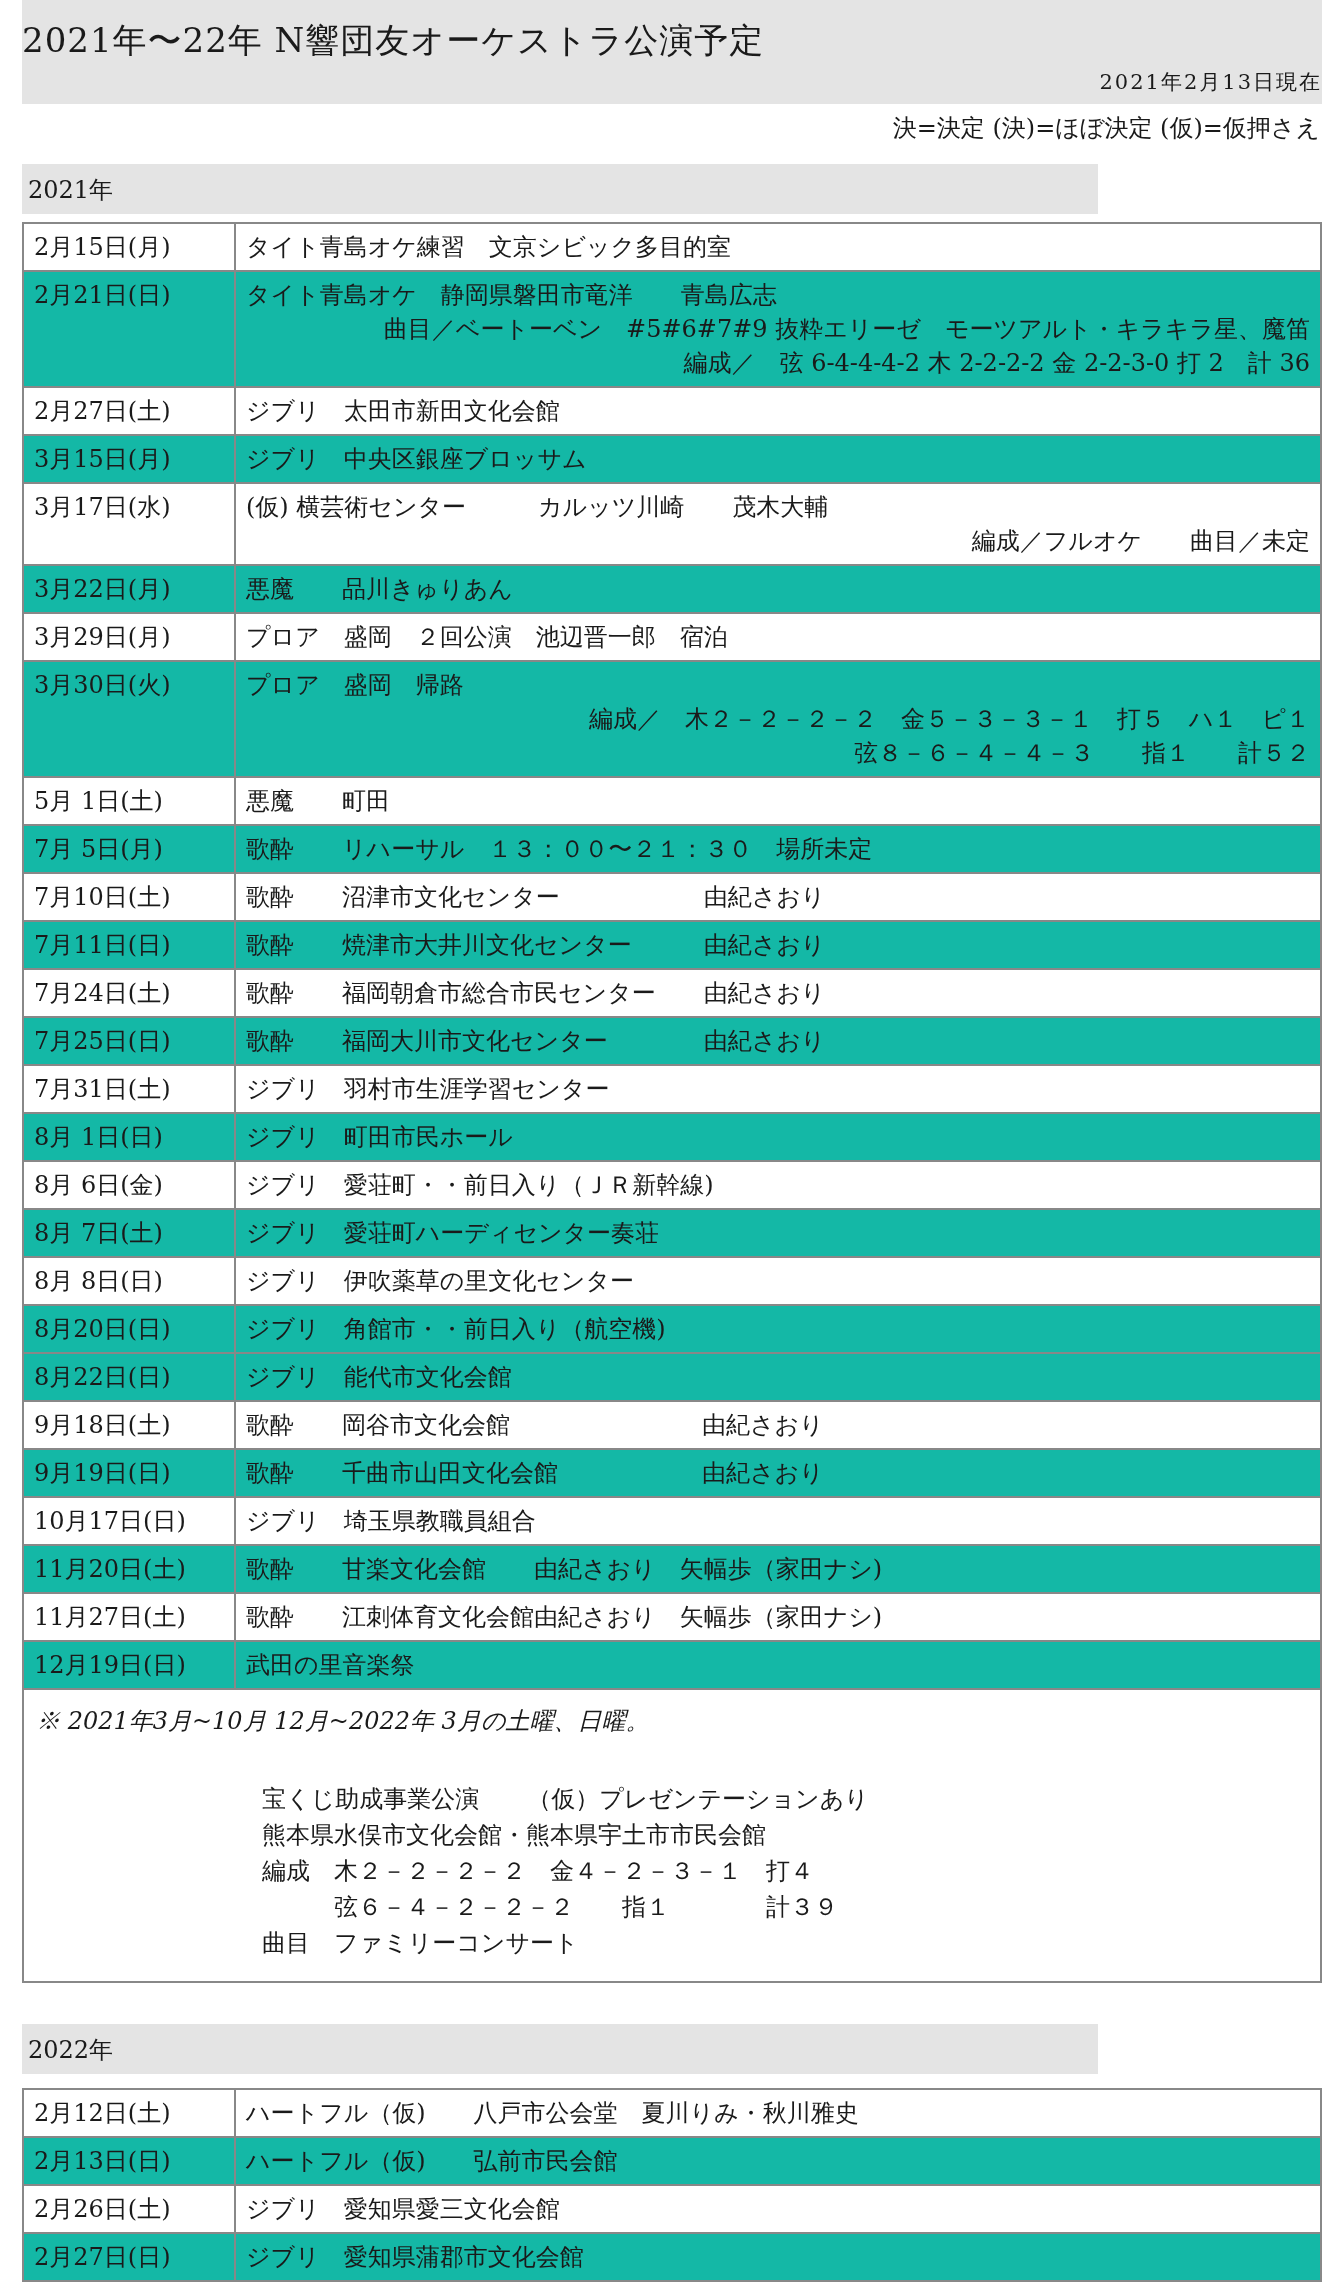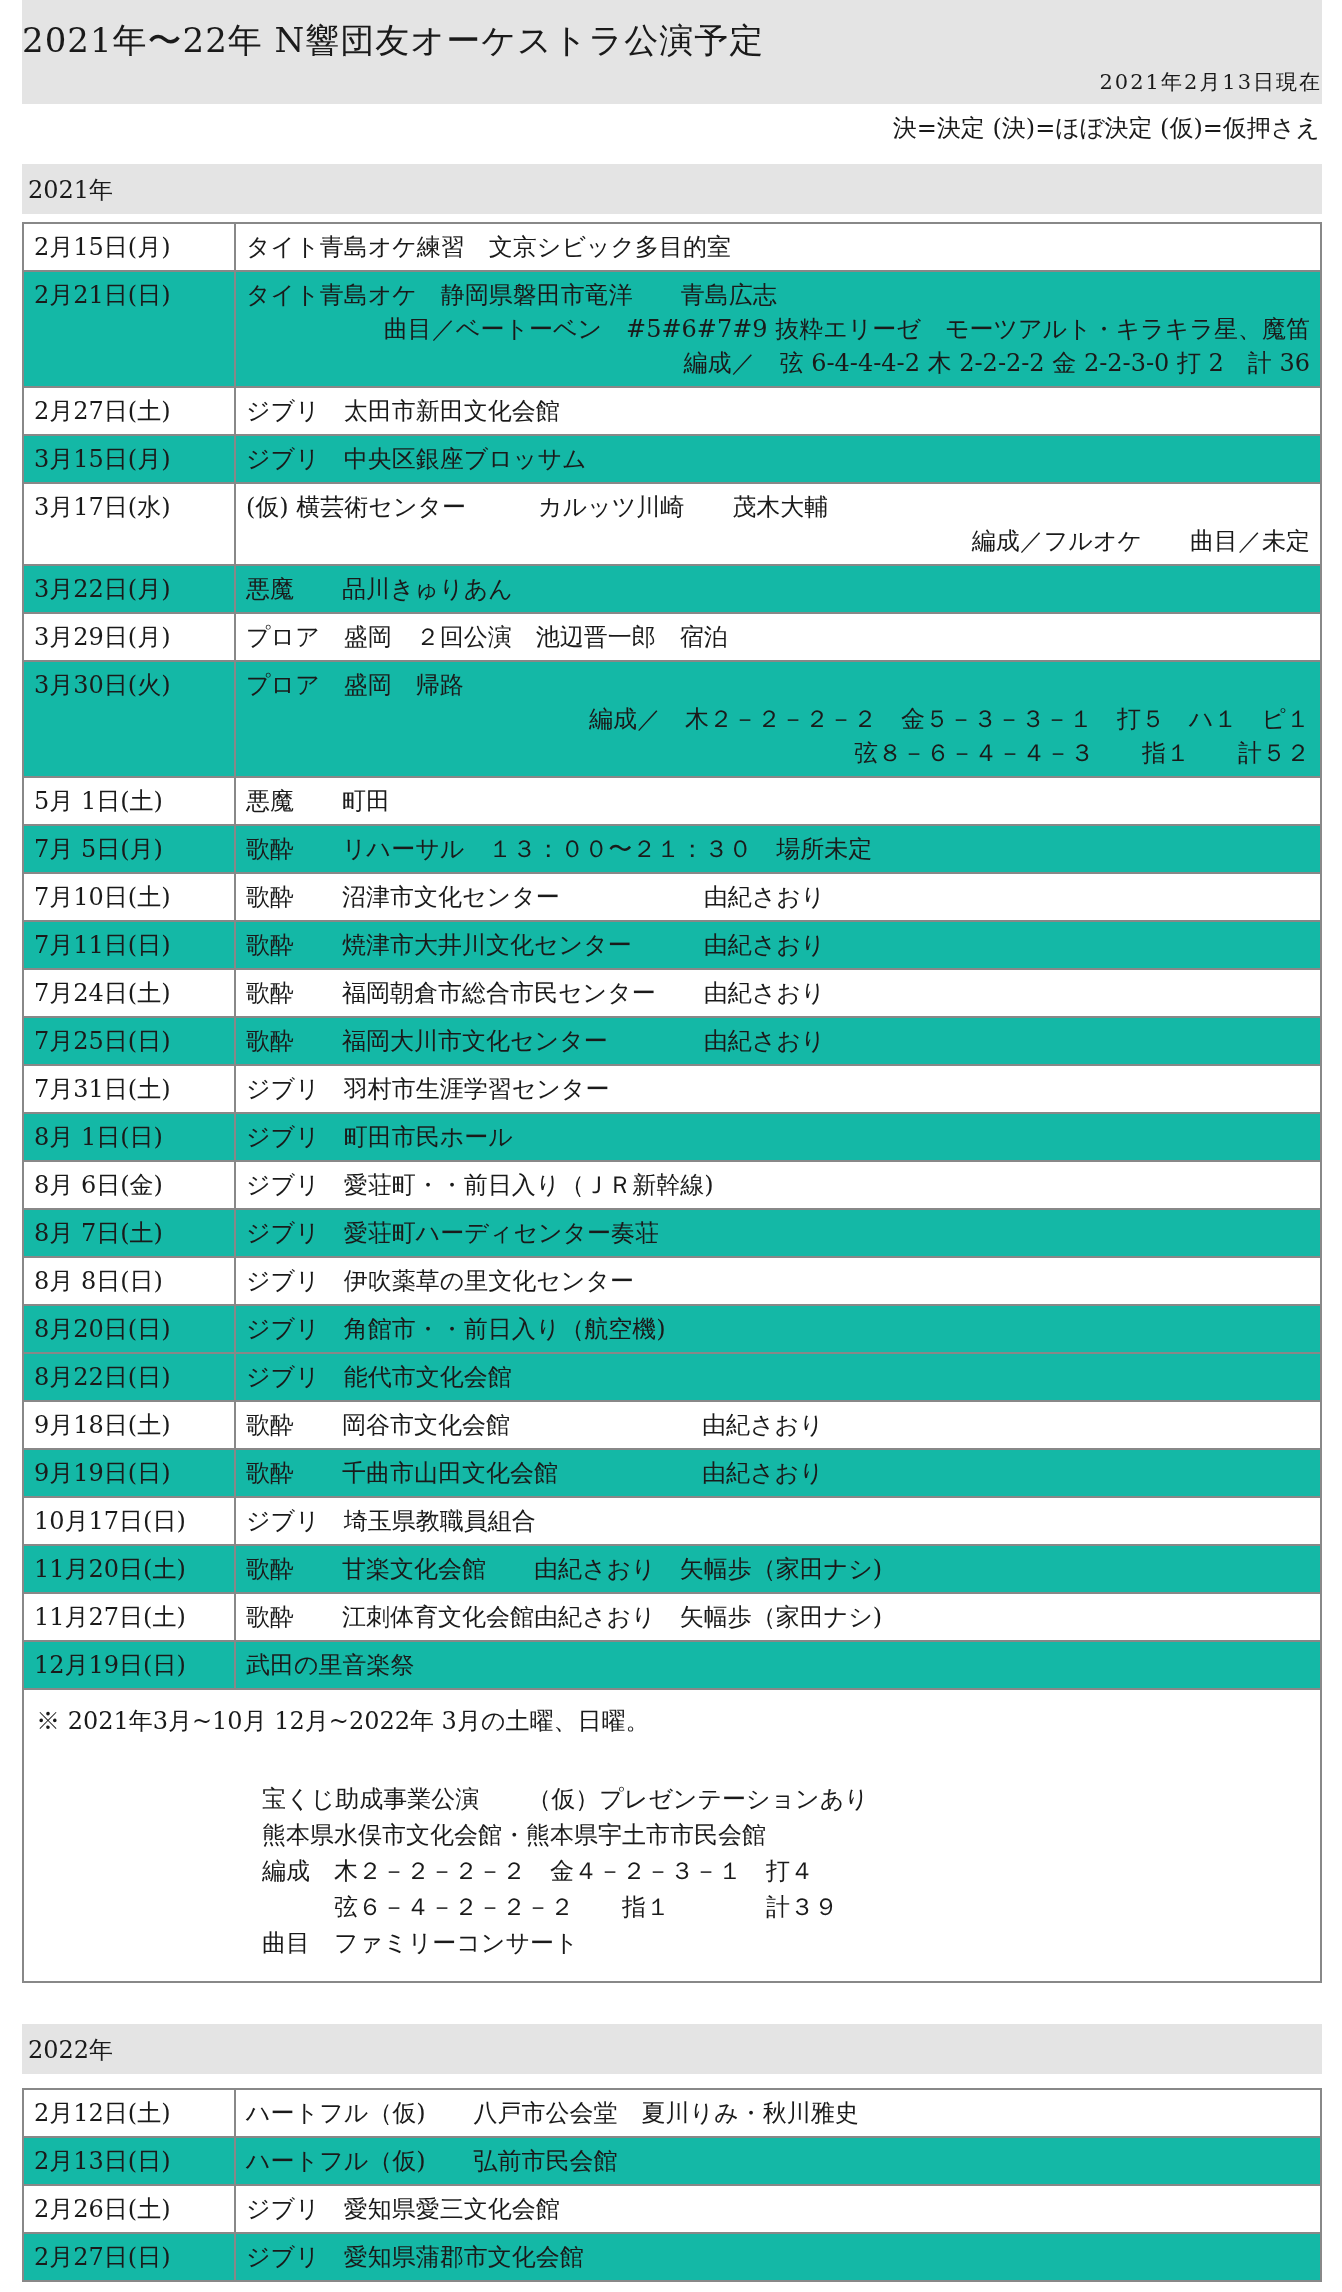--- a/index.html
+++ b/index.html
@@ -1,21 +1,21 @@
 <!DOCTYPE html>
 <html><head>
 <meta charset="utf-8">
 <style>
   body { margin:0; background:#fff; font-family:"DejaVu Serif", "Liberation Serif", serif; color:#1a1a1a; }
   .page { width:1342px; height:2292px; position:relative; }
   .title-band { position:absolute; left:22px; top:0; width:1300px; height:104px; background:#e4e4e4; }
   .title { position:absolute; left:22px; top:18px; font-size:34px; letter-spacing:1px; }
   .asof { position:absolute; right:20px; top:68px; font-size:21px; letter-spacing:2px; }
   .legend { position:absolute; right:22px; top:112px; font-size:24px;margin-left:40px; }
-  .sec { position:absolute; left:22px; width:1300px; height:50px; background:#e4e4e4; font-size:24px; box-sizing:border-box; padding:10px 0 0 6px; }
+  .sec { position:absolute; left:22px; width:1076px; height:50px; background:#e4e4e4; font-size:24px; box-sizing:border-box; padding:10px 0 0 6px; }
   table { position:absolute; left:22px; width:1300px; border-collapse:collapse; font-size:24px; }
   td { border:2px solid #888; padding:6px 10px; vertical-align:top; line-height:34px; }
   td.d { width:190px; white-space:nowrap; }
   tr.g td { background:#14b8a6; }
   .r { text-align:right; display:block; }
   .ind { display:block; }
   .note td { padding:14px 12px 20px; }
   .note .blk { padding-left:226px; line-height:36px;margin-top:43px; }
   .pre { white-space:pre; }
 </style>
@@ -193,21 +193,21 @@
           </td>
         </tr>
         <tr class="g">
           <td class="d">12月19日(日)</td>
           <td>
             <span class="ind">武田の里音楽祭</span>
           </td>
         </tr>
         <tr class="note">
           <td colspan="2">
-            <div style="margin-bottom: 14px;">※ 2021年3月~10月 12月~2022年 3月の土曜、日曜。</div>
+            <div style="margin-bottom: 14px; font-style: italic;">※ 2021年3月~10月 12月~2022年 3月の土曜、日曜。</div>
             <div class="blk">
               <div class="pre">宝くじ助成事業公演　　（仮）プレゼンテーションあり</div>
               <div class="pre">熊本県水俣市文化会館・熊本県宇土市市民会館</div>
               <div class="pre">編成　木２－２－２－２　金４－２－３－１　打４</div>
               <div class="pre">　　　弦６－４－２－２－２　　指１　　　　計３９</div>
               <div class="pre">曲目　ファミリーコンサート</div>
             </div>
           </td>
         </tr>
       </tbody>

